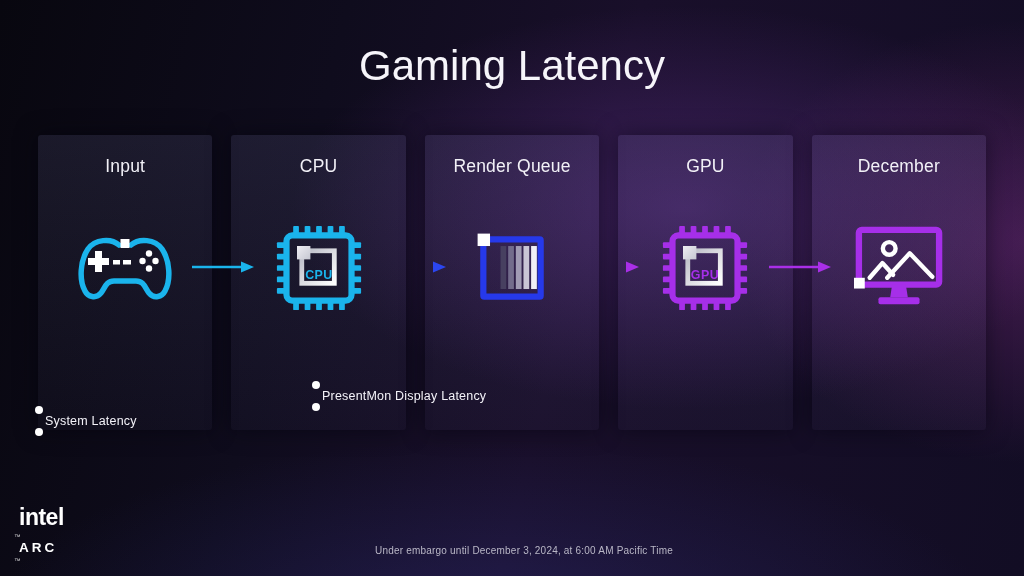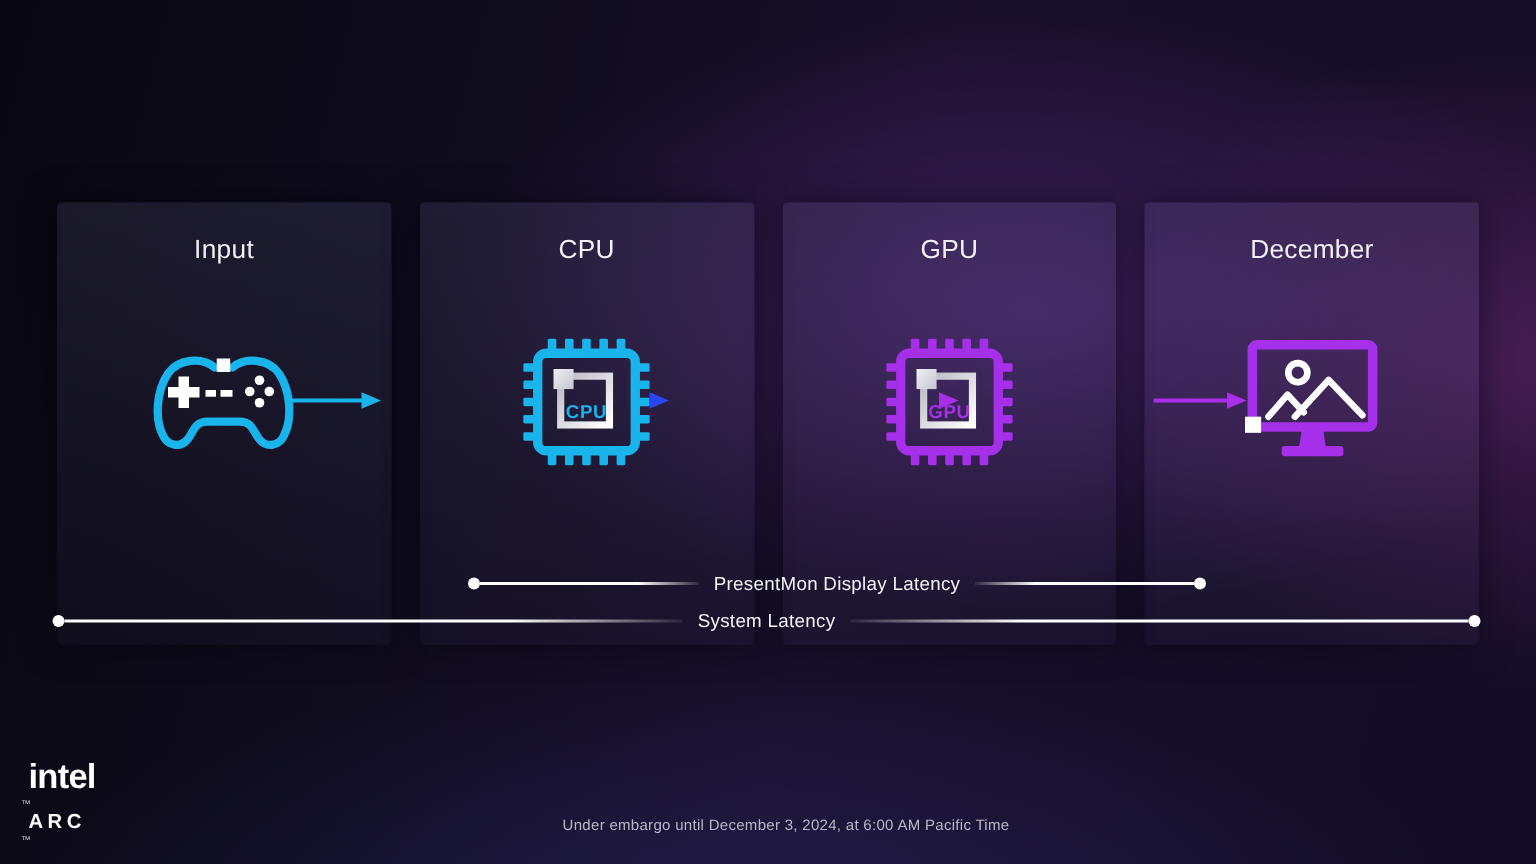--- a/index.html
+++ b/index.html
@@ -40,21 +40,21 @@
     line-height:0;
   }
 
   .arrow{ position:absolute; top:258px; }
   .arrow-1{ left:191px; }
   .arrow-2{ left:383px; }
   .arrow-3{ left:576px; }
   .arrow-4{ left:768px; }
 
   .latency{
-    position:absolute; display:flex; align-items:center; height:16px;
+    position:absolute; display:flex; height:16px;flex-direction:column;
   }
   .latency .dot{
     width:8px; height:8px; border-radius:50%; background:#fff; flex:0 0 auto;
   }
   .latency .seg{ height:2px; flex:1 1 auto; }
   .latency .seg.left{  background:linear-gradient(90deg, #ffffff 0%, #ffffff 72%, rgba(255,255,255,0.08) 100%); }
   .latency .seg.right{ background:linear-gradient(270deg, #ffffff 0%, #ffffff 72%, rgba(255,255,255,0.08) 100%); }
   .latency .lat-label{
     flex:0 0 auto; padding:0 10px; font-size:12.5px; color:#f4f3f9; letter-spacing:0.2px;
     white-space:nowrap;
@@ -73,20 +73,21 @@
   .embargo{
     position:absolute; left:12px; bottom:20px; width:100%;
     text-align:center; font-size:10px; color:#b9b7c6; letter-spacing:0.2px;
   }
 </style>
 </head>
 <body>
 
 <div class="slide">
 
+  <h1 class="title">Gaming Latency</h1>
 
   <div class="cards">
 
     <section class="card">
       <div class="card-label">Input</div>
       <div class="icon-wrap">
         <svg width="96" height="72" viewBox="0 0 96 72">
           <path d="M 42,13 C 34,6 18,7 11,17 C 3,29 2,48 8,59 C 11,65 19,67 24,61 C 28,56 29,49 37,49 L 59,49 C 67,49 68,56 72,61 C 77,67 85,65 88,59 C 94,48 93,29 85,17 C 78,7 62,6 54,13" fill="none" stroke="#1ab4ec" stroke-width="5.5" stroke-linecap="round"></path>
           <rect x="43.5" y="7" width="9" height="9" fill="#ffffff"></rect>
           <rect x="11" y="26" width="21" height="7" fill="#ffffff"></rect>
@@ -138,20 +139,34 @@
               <rect x="81" y="67" width="9" height="6" rx="1"></rect>
           </g>
           <rect x="12" y="12" width="68" height="68" rx="6" fill="none" stroke="#1ab4ec" stroke-width="6.5"></rect>
           <rect x="28" y="28" width="34" height="34" fill="none" stroke="url(#cpuInner)" stroke-width="5"></rect>
           <rect x="23" y="23" width="14" height="14" fill="url(#cpuCorner)"></rect>
           <text x="46" y="57" text-anchor="middle" font-size="13" font-weight="600" letter-spacing="0.5" fill="#1ab4ec">CPU</text>
         </svg>
       </div>
     </section>
 
+    <section class="card">
+      <div class="card-label">Render Queue</div>
+      <div class="icon-wrap">
+        <svg width="86" height="86" viewBox="0 0 90 90">
+          <rect x="15" y="15" width="60" height="60" rx="1" fill="none" stroke="#2639ea" stroke-width="6.5"></rect>
+          <rect x="33" y="22" width="6" height="45" fill="#474060"></rect>
+          <rect x="41" y="22" width="6" height="45" fill="#736c8c"></rect>
+          <rect x="49" y="22" width="6" height="45" fill="#a19bb4"></rect>
+          <rect x="57" y="22" width="6" height="45" fill="#c9c5d5"></rect>
+          <rect x="65" y="22" width="6" height="45" fill="#f1eff6"></rect>
+          <rect x="9" y="9" width="13" height="13" fill="#ffffff"></rect>
+        </svg>
+      </div>
+    </section>
 
     <section class="card">
       <div class="card-label">GPU</div>
       <div class="icon-wrap">
         <svg width="88" height="88" viewBox="0 0 92 92">
           <defs>
             <linearGradient id="gpuInner" x1="0" y1="0" x2="1" y2="1">
               <stop offset="0" stop-color="#b8b9c4"></stop>
                 <stop offset="1" stop-color="#ffffff"></stop>
             </linearGradient>

